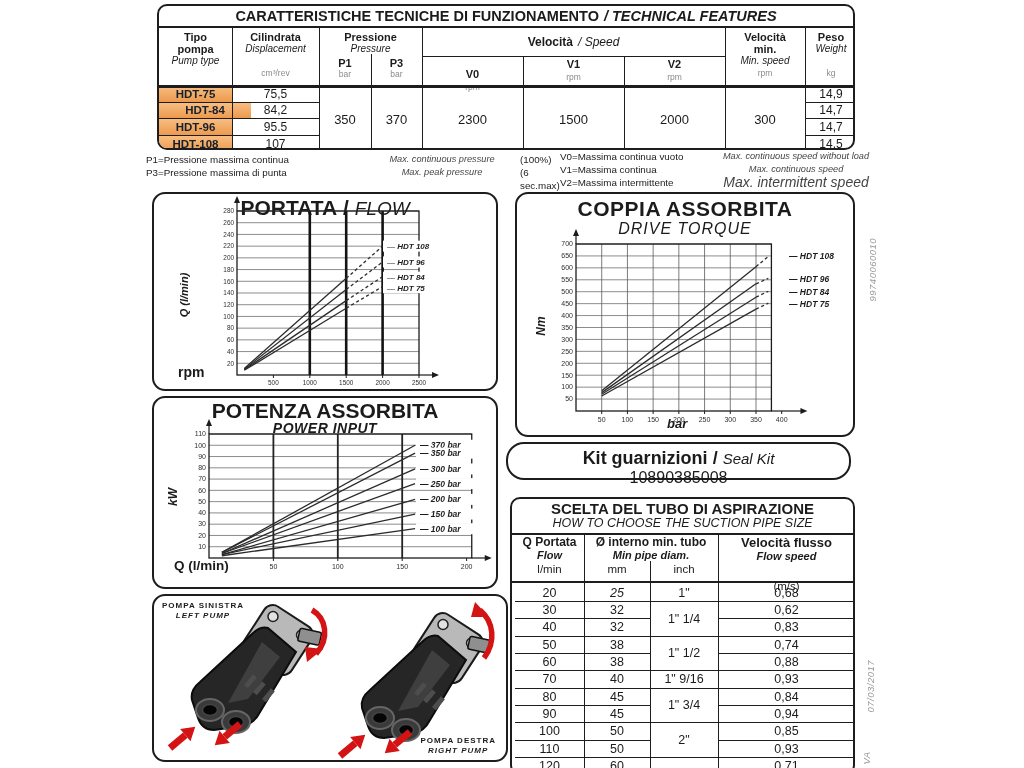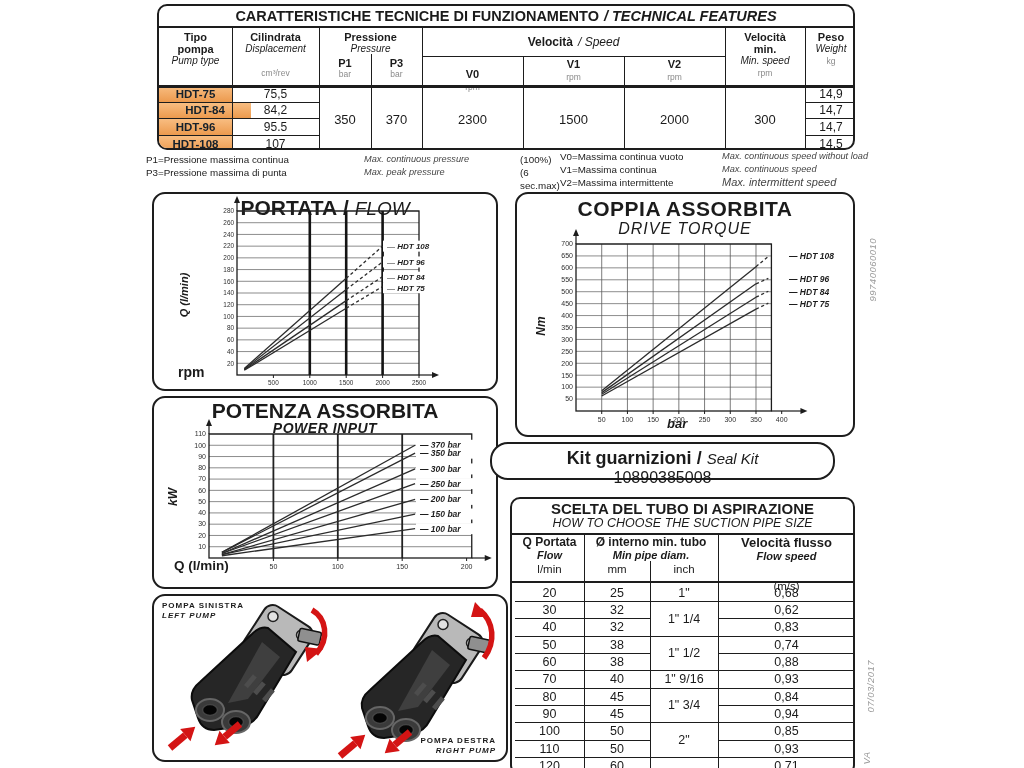--- a/index.html
+++ b/index.html
@@ -2,21 +2,21 @@
 <html><head>
 <meta charset="utf-8">
 <style>
   html,body{margin:0;padding:0;background:#fff;}
   .page{position:relative;width:1024px;height:768px;background:#fff;overflow:hidden;
         font-family:"Liberation Sans",sans-serif;color:#1b1b1b;}
   .abs{position:absolute;}
   .box{position:absolute;background:#fff;border:2px solid #1d1d1d;border-radius:13px;box-sizing:border-box;}
   .c{position:absolute;display:flex;align-items:center;justify-content:center;box-sizing:border-box;}
   .b{font-weight:bold;}
-  .i{font-style:italic;}
+  .i{font-style:italic;text-align:center;}
   .bi{font-weight:bold;font-style:italic;}
   .bl{position:absolute;background:#1d1d1d;}
   .rot{position:absolute;transform:rotate(-90deg);white-space:nowrap;}
   .vtext{position:absolute;transform:rotate(-90deg);white-space:nowrap;color:#999;
          font-size:9.5px;font-style:italic;letter-spacing:.5px;}
   
   .tech{position:absolute;left:157px;top:4px;width:698px;height:146px;border:2px solid #1d1d1d;
         border-radius:10px;box-sizing:border-box;background:#fff;overflow:hidden;}
   .tt-title{position:absolute;left:0;top:0;width:100%;height:22px;display:flex;align-items:center;
             justify-content:center;border-bottom:2px solid #1d1d1d;box-sizing:border-box;font-size:14.5px;gap:5px;}
@@ -86,21 +86,21 @@
     </div>
     <div class="hcell" style="left:566px;top:22px;width:80px;height:58px">
       <span class="t1">Velocità</span>
       <span class="t1">min.</span>
       <span class="t2">Min. speed</span>
       <span class="u" style="margin-top:2px">rpm</span>
     </div>
     <div class="hcell" style="left:646px;top:22px;width:52px;height:58px">
       <span class="t1">Peso</span>
       <span class="t2">Weight</span>
-      <span class="u" style="margin-top:2px">kg</span>
+      <span class="u" style="margin-top:14px">kg</span>
     </div>
 
     <div class="c orange" style="left:0;top:80px;width:73px;height:16.5px;font-size:11.5px;border-bottom:1.4px solid #1d1d1d">HDT-75</div>
     <div class="c orange" style="left:0;top:96.5px;width:92px;height:16.5px;font-size:11.5px;border-bottom:1.4px solid #1d1d1d">HDT-84</div>
     <div class="c orange" style="left:0;top:113px;width:73px;height:16.5px;font-size:11.5px;border-bottom:1.4px solid #1d1d1d">HDT-96</div>
     <div class="c orange" style="left:0;top:129.5px;width:73px;height:16.5px;font-size:11.5px">HDT-108</div>
 
     <div class="c num" style="left:73px;top:80px;width:87px;height:16.5px;border-bottom:1.4px solid #1d1d1d">75,5</div>
     <div class="c num" style="left:73px;top:96.5px;width:87px;height:16.5px;border-bottom:1.4px solid #1d1d1d">84,2</div>
     <div class="c num" style="left:73px;top:113px;width:87px;height:16.5px;border-bottom:1.4px solid #1d1d1d">95.5</div>
@@ -146,21 +146,21 @@
     <div class="noterow" style="grid-template-columns:162px auto">
       <span>V0=Massima continua vuoto</span>
       <span class="i" style="color:#444;font-size:9.2px">Max. continuous speed without load</span>
     </div>
     <div class="noterow" style="grid-template-columns:162px auto">
       <span>V1=Massima continua</span>
       <span class="i" style="color:#444;font-size:9.2px">Max. continuous speed</span>
     </div>
     <div class="noterow" style="grid-template-columns:162px auto">
       <span>V2=Massima intermittente</span>
-      <span class="i" style="color:#444;font-size:11px">Max. intermittent speed</span>
+      <span class="i" style="color:#444;font-size:14px">Max. intermittent speed</span>
     </div>
   </div>
 
   <div class="box" style="left:152px;top:192px;width:346px;height:199px">
     <div class="ctitle" style="top:2px;font-size:21px">
       <span class="b">PORTATA</span>
       <span class="b">/</span>
       <span class="i" style="font-size:19px">FLOW</span>
     </div>
     <svg id="svg-flow" width="342" height="195" style="position:absolute;left:0;top:0">
@@ -373,21 +373,21 @@
         <text x="266" y="104.38181818181818" font-size="8.5" font-weight="bold" font-style="italic" fill="#1d1d1d">— 200 bar</text>
         <rect x="262" y="110.53636363636363" width="80" height="11" fill="#ffffff"></rect>
         <text x="266" y="119.03636363636363" font-size="8.5" font-weight="bold" font-style="italic" fill="#1d1d1d">— 150 bar</text>
         <rect x="262" y="125.19090909090909" width="80" height="11" fill="#ffffff"></rect>
         <text x="266" y="133.6909090909091" font-size="8.5" font-weight="bold" font-style="italic" fill="#1d1d1d">— 100 bar</text>
       </svg>
     <div class="rot bi" style="left:10px;top:92px;font-size:12px">kW</div>
     <div class="abs b" style="left:20px;top:160px;font-size:13.5px">Q (l/min)</div>
   </div>
 
-  <div class="box" style="left:490px;top:442px;width:345px;height:38px;border-radius:18px">
+  <div class="box" style="left:506px;top:442px;width:345px;height:38px;border-radius:18px">
     <div class="ctitle" style="top:4px;font-size:18px">
       <span class="b">Kit guarnizioni</span>
       <span class="b">/</span>
       <span class="i" style="font-size:15px">Seal Kit</span>
     </div>
     <div class="ctitle" style="top:25px;font-size:16px">10890385008</div>
   </div>
 
   <div class="box" style="left:510px;top:497px;width:345px;height:278px;border-radius:10px;overflow:hidden">
     <div class="ctitle i" style="top:17px;font-size:12.5px">HOW TO CHOOSE THE SUCTION PIPE SIZE</div>
@@ -411,21 +411,21 @@
       <div style="font-size:11.5px;margin-top:18px">(m/s)</div>
     </div>
     <div class="bl" style="left:0;top:82px;width:345px;height:2.4px"></div>
 
     <div class="bl" style="left:72px;top:34px;width:1.4px;height:244px"></div>
     <div class="bl" style="left:206px;top:34px;width:1.4px;height:244px"></div>
     <div class="bl" style="left:138px;top:62px;width:1.4px;height:216px"></div>
 
     <div id="suction-rows">
         <div class="scell" style="left: 3px; top: 85.5px; width: 69px; height: 17.35px; border-bottom: 1.4px solid rgb(29, 29, 29);">20</div>
-        <div class="scell" style="left: 72px; top: 85.5px; width: 66px; height: 17.35px; border-bottom: 1.4px solid rgb(29, 29, 29);">25</div>
+        <div class="scell" style="left: 72px; top: 85.5px; width: 66px; height: 17.35px; border-bottom: 1.4px solid rgb(29, 29, 29); font-style: italic;">25</div>
         <div class="scell" style="left: 138px; top: 85.5px; width: 68px; height: 17.35px; border-bottom: 1.4px solid rgb(29, 29, 29);">1"</div>
         <div class="scell" style="left: 206px; top: 85.5px; width: 137px; height: 17.35px; border-bottom: 1.4px solid rgb(29, 29, 29);">0,68</div>
         <div class="scell" style="left: 3px; top: 102.85px; width: 69px; height: 17.35px; border-bottom: 1.4px solid rgb(29, 29, 29);">30</div>
         <div class="scell" style="left: 72px; top: 102.85px; width: 66px; height: 17.35px; border-bottom: 1.4px solid rgb(29, 29, 29);">32</div>
         <div class="scell" style="left: 138px; top: 102.85px; width: 68px; height: 34.7px; border-bottom: 1.4px solid rgb(29, 29, 29);">1" 1/4</div>
         <div class="scell" style="left: 206px; top: 102.85px; width: 137px; height: 17.35px; border-bottom: 1.4px solid rgb(29, 29, 29);">0,62</div>
         <div class="scell" style="left: 3px; top: 120.2px; width: 69px; height: 17.35px; border-bottom: 1.4px solid rgb(29, 29, 29);">40</div>
         <div class="scell" style="left: 72px; top: 120.2px; width: 66px; height: 17.35px; border-bottom: 1.4px solid rgb(29, 29, 29);">32</div>
         <div class="scell" style="left: 206px; top: 120.2px; width: 137px; height: 17.35px; border-bottom: 1.4px solid rgb(29, 29, 29);">0,83</div>
         <div class="scell" style="left: 3px; top: 137.55px; width: 69px; height: 17.35px; border-bottom: 1.4px solid rgb(29, 29, 29);">50</div>

